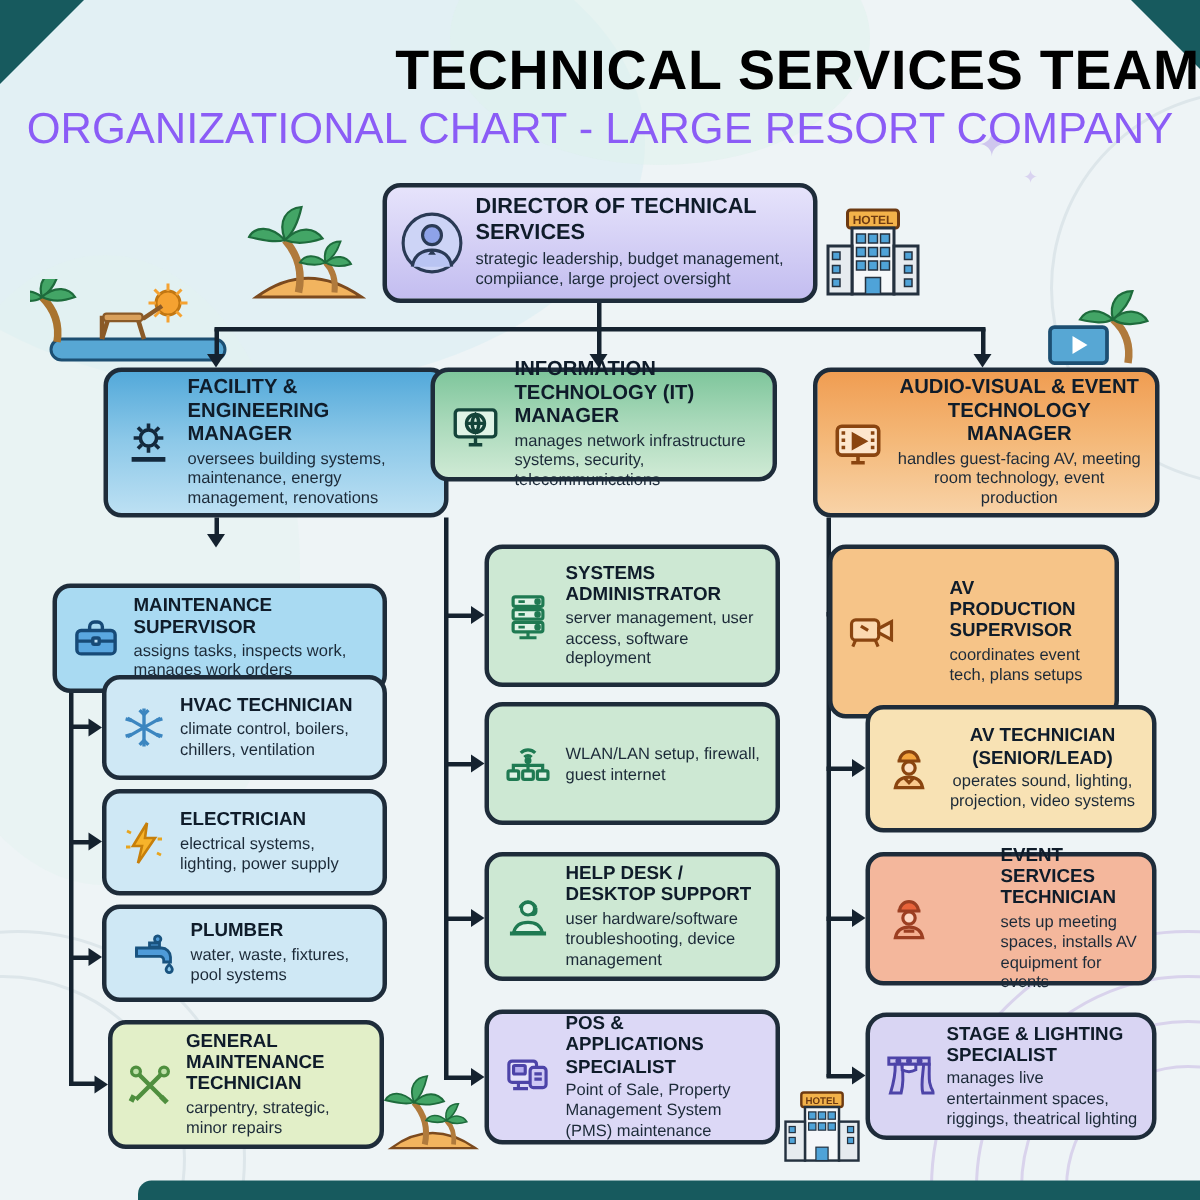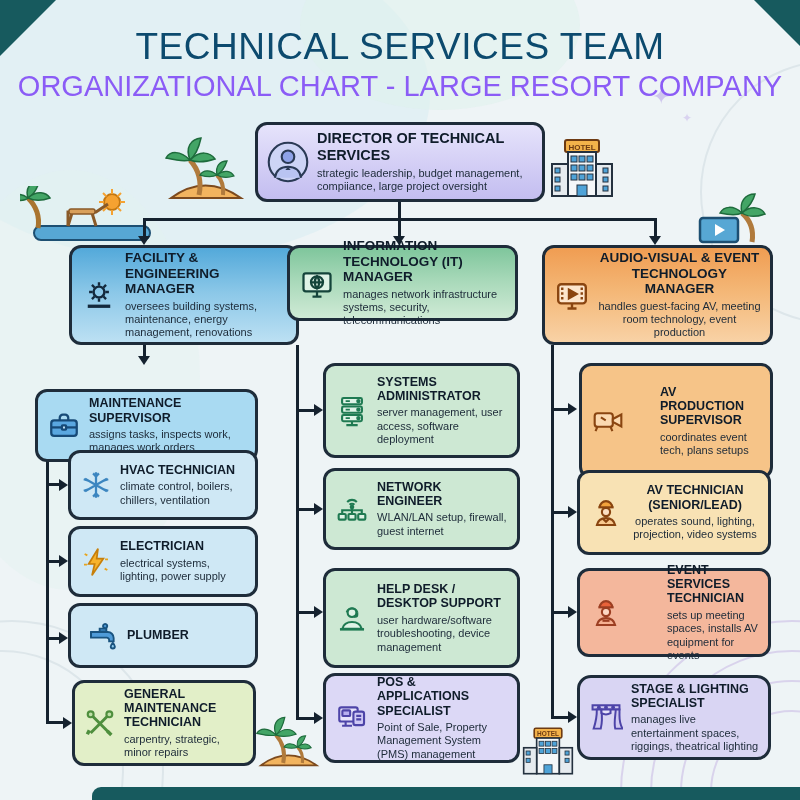--- a/index.html
+++ b/index.html
@@ -11,21 +11,21 @@
   .ring{position:absolute;border-radius:50%;border:2px solid #d9d3ec;background:transparent;pointer-events:none;}
   .contour{position:absolute;border-radius:50%;border:2px solid #dde6ea;background:transparent;pointer-events:none;}
   .corner-tl{position:absolute;left:0;top:0;width:0;height:0;border-top:56px solid #175a5e;border-right:56px solid transparent;}
   .corner-tr{position:absolute;right:0;top:0;width:0;height:0;border-top:46px solid #175a5e;border-left:46px solid transparent;}
   .footer-bar{position:absolute;left:92px;right:0;bottom:0;height:13px;background:#175a5e;border-top-left-radius:9px;}
   .sparkle{position:absolute;color:#cfc7ee;font-size:22px;line-height:1;}
   .sparkle.small{font-size:12px;color:#d9d3f0;}
   .dot{position:absolute;width:9px;height:9px;border-radius:50%;background:#c9c2ea;}
 
   
-  .title{position:absolute;left:0;top:26px;width:100%;text-align:center;font-size:37px;font-weight:normal;letter-spacing:.5px;color:#0c4a6e;}
+  .title{position:absolute;left:0;top:26px;width:100%;text-align:right;font-size:37px;font-weight:bold;letter-spacing:.5px;color:#000000;}
   .subtitle{position:absolute;left:0;top:70px;width:100%;text-align:center;font-size:29px;font-weight:normal;color:#8b5cf6;}
 
   
   .box{position:absolute;border:3px solid #1e2c3a;border-radius:12px;display:flex;align-items:center;gap:8px;padding:7px 9px;box-sizing:border-box;}
   .box .icon{flex:0 0 auto;display:flex;align-items:center;justify-content:center;}
   .txt{flex:1 1 auto;min-width:0;}
   .bt{font-weight:bold;color:#0f1c2a;font-size:12.5px;line-height:1.15;}
   .bd{color:#1c2a38;font-size:11px;line-height:1.22;margin-top:3px;}
   .dir-box{background:linear-gradient(180deg,#e6e3fb 0%,#c3bdf0 100%);}
   .dir-box .bt{font-size:14.5px;}
@@ -334,20 +334,21 @@
       <svg width="32" height="32" viewBox="0 0 24 24" fill="#4f9bd8" stroke="#19537f" stroke-width="1.4">
           <path d="M9.5 8.5v-2h5v2z"></path>
           <path d="M12 4.5a1.6 1.6 0 110 .1z"></path>
           <path d="M3 9h12.5a4.5 4.5 0 014.5 4.5V16h-3.4v-1a1.8 1.8 0 00-1.8-1.8H3z"></path>
           <path d="M3 9v4.2" fill="none"></path>
           <path d="M17.8 19.8a1.55 1.55 0 103.1 0c0-1-1.55-2.6-1.55-2.6s-1.55 1.6-1.55 2.6z" fill="#8ecbee"></path>
         </svg>
     </span>
     <div class="txt">
       <div class="bt">PLUMBER</div>
+      <div class="bd">water, waste, fixtures, pool systems</div>
     </div>
   </div>
 
   <div class="box c-green2" style="left:72px;top:680px;width:184px;height:86px;">
     <span class="icon">
       <svg width="32" height="32" viewBox="0 0 24 24" fill="none" stroke="#4f8f3e" stroke-width="2.2">
           <path d="M5 19.5L19 5.5M5 5.5l14 14"></path>
           <circle cx="5" cy="5.5" r="2.2" fill="#bfe0a8" stroke-width="1.6"></circle>
           <circle cx="19" cy="5.5" r="2.2" fill="#bfe0a8" stroke-width="1.6"></circle>
           <path d="M17.5 18l3 3M4 17.5l-1.5 3" stroke-width="2.6"></path>
@@ -383,26 +384,25 @@
       <svg width="34" height="34" viewBox="0 0 24 24" fill="#dff3e6" stroke="#1f7a52" stroke-width="1.5">
           <rect x="2.6" y="15.5" width="5" height="4" rx=".8"></rect>
           <rect x="9.5" y="15.5" width="5" height="4" rx=".8"></rect>
           <rect x="16.4" y="15.5" width="5" height="4" rx=".8"></rect>
           <path d="M5.1 15.5v-2.6h13.8v2.6M12 15.5v-5" fill="none"></path>
           <path d="M8.6 7a4.8 4.8 0 016.8 0M10.3 9a2.4 2.4 0 013.4 0" fill="none"></path>
           <circle cx="12" cy="10.6" r=".9" fill="#1f7a52"></circle>
         </svg>
     </span>
     <div class="txt">
-      <div class="bt">NETWORK ENGINEER</div>
       <div class="bd">WLAN/LAN setup, firewall, guest internet</div>
     </div>
   </div>
 
-  <div class="box c-it" style="left:323px;top:568px;width:197px;height:100px;">
+  <div class="box c-it" style="left:323px;top:568px;width:197px;height:86px;">
     <span class="icon">
       <svg width="34" height="34" viewBox="0 0 24 24" fill="none" stroke="#1f7a52" stroke-width="1.5">
           <circle cx="12" cy="8.2" r="3.1" fill="#dff3e6"></circle>
           <path d="M8.3 8a3.9 3.9 0 017.4 0"></path>
           <path d="M15.7 8v1.7a1.3 1.3 0 01-1.3 1.3h-1"></path>
           <path d="M5.2 19.6c.8-3.2 3.5-4.8 6.8-4.8s6 1.6 6.8 4.8z" fill="#dff3e6"></path>
           <path d="M3.5 20h17" stroke-width="1.8"></path>
         </svg>
     </span>
     <div class="txt">
@@ -416,25 +416,25 @@
       <svg width="34" height="34" viewBox="0 0 24 24" fill="#e6e3fb" stroke="#4d44a8" stroke-width="1.5">
           <rect x="3" y="4.5" width="13" height="10" rx="1.5"></rect>
           <rect x="13" y="7.5" width="7.5" height="9.5" rx="1.5" fill="#cfc9f5"></rect>
           <path d="M15 10.5h3.5M15 13h3.5" fill="none"></path>
           <path d="M7.5 14.5v3M5 17.5h7" fill="none"></path>
           <rect x="5.2" y="6.6" width="5.5" height="4" rx=".6" fill="#b7aff0"></rect>
         </svg>
     </span>
     <div class="txt">
       <div class="bt">POS &amp; APPLICATIONS SPECIALIST</div>
-      <div class="bd">Point of Sale, Property Management System (PMS) management</div>
-    </div>
-  </div>
-
-  <div class="box c-avps" style="left:579px;top:363px;width:194px;height:116px;gap:35px;">
+      <div class="bd">Point of Sale, Property Management System (PMS) maintenance</div>
+    </div>
+  </div>
+
+  <div class="box c-avps" style="left:552px;top:363px;width:194px;height:116px;gap:35px;">
     <span class="icon">
       <svg width="34" height="34" viewBox="0 0 24 24" fill="#fbd9b0" stroke="#8a4510" stroke-width="1.5">
           <rect x="2.6" y="6.5" width="12.8" height="9.6" rx="2"></rect>
           <path d="M15.4 10.6l6-3.2v8.4l-6-3.2z"></path>
           <path d="M7 9.5l3.4 2" fill="none"></path>
           <path d="M4.5 16.1l-1.3 3M13.8 16.1l1.3 3" fill="none"></path>
         </svg>
     </span>
     <div class="txt">
       <div class="bt">AV PRODUCTION SUPERVISOR</div>

